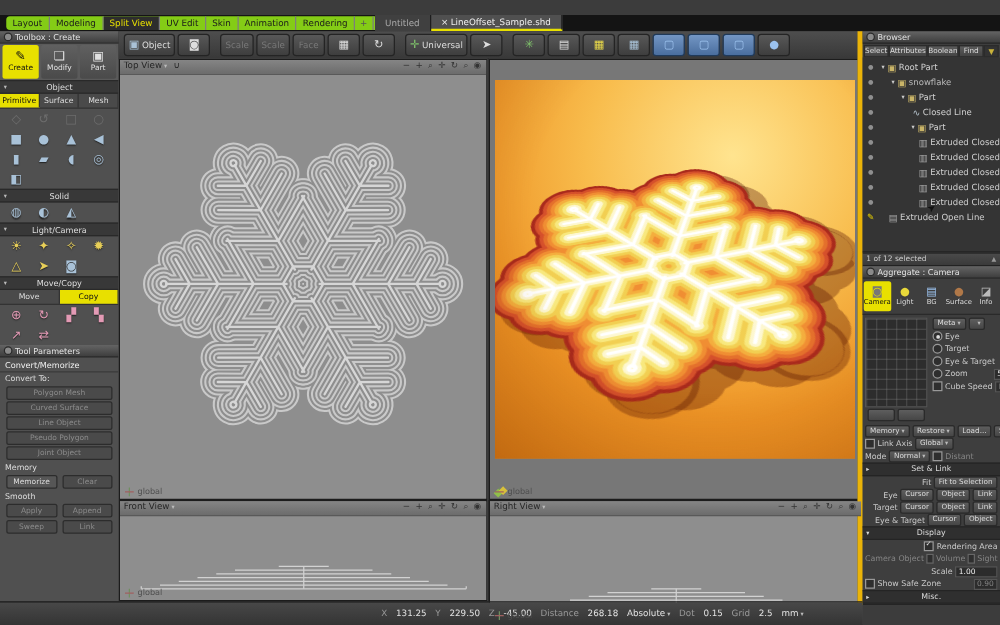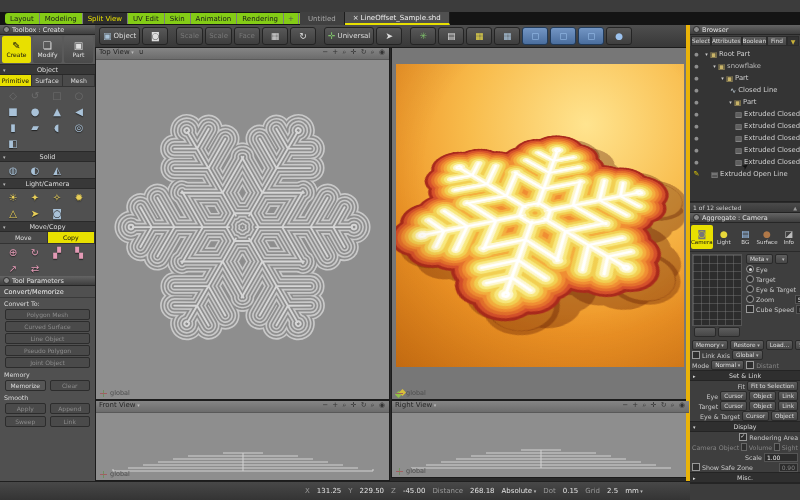--- a/index.html
+++ b/index.html
@@ -77,21 +77,21 @@
   .vph .ctl{margin-left:auto;font-size:7px;color:#333;letter-spacing:1px;white-space:nowrap}
   .global{position:absolute;left:4px;bottom:2px;font-size:6.5px;color:#4e4e4e;display:flex;gap:3px;align-items:center;z-index:4}
   .axis-gizmo{display:inline-block;width:7px;height:7px;position:relative}
   .axis-gizmo:before{content:"";position:absolute;left:3px;top:0;bottom:0;width:1px;background:#6f8f5f}
   .axis-gizmo:after{content:"";position:absolute;top:3px;left:0;right:0;height:1px;background:#a06060}
   .pers-gizmo .d1{position:absolute;width:5px;height:5px;background:#8fc04a;transform:rotate(45deg);left:0;top:2px}
   .pers-gizmo .d2{position:absolute;width:5px;height:5px;background:#d8c03a;transform:rotate(45deg);left:4px;top:0}
   #vp-top{left:0;top:22px;width:295px;height:353px}
   #vp-pers{left:296px;top:22px;width:299px;height:353px;background:#777}
   #vp-front{left:0;top:375px;width:295px;height:81px}
-  #vp-right{left:296px;top:375px;width:299px;height:78px}
+  #vp-right{left:296px;top:375px;width:299px;height:99px}
   .topsvg{position:absolute;left:0;top:11px;right:0;bottom:0;width:100%;height:calc(100% - 11px)}
   .render{position:absolute;left:4px;right:5px;top:16px;bottom:32px;overflow:hidden;
           background:radial-gradient(circle at 66% 20%,#ffe48f 0%,#f8bc4c 38%,#ee9426 68%,#db7d17 100%)}
   .render .vig{position:absolute;inset:0;background:radial-gradient(circle at 60% 35%,rgba(0,0,0,0) 55%,rgba(120,50,0,.25) 100%)}
   .flakewrap{position:absolute;left:50%;top:50%;width:320px;height:320px;margin:-163px 0 0 -165px;
              transform:perspective(650px) rotateX(50deg) rotateZ(-17deg) scale(1.02)}
   .profsvg{position:absolute;left:50%;bottom:6px;transform:translateX(-50%)}
 
   
   .rightcol{position:absolute;right:0;top:25px;width:110px;bottom:16px;background:#3e3e3e;border-left:4px solid #eab308;overflow:hidden}

